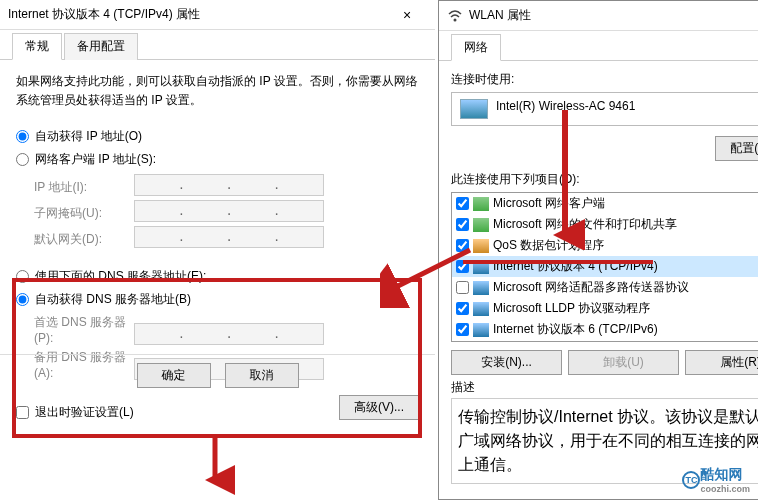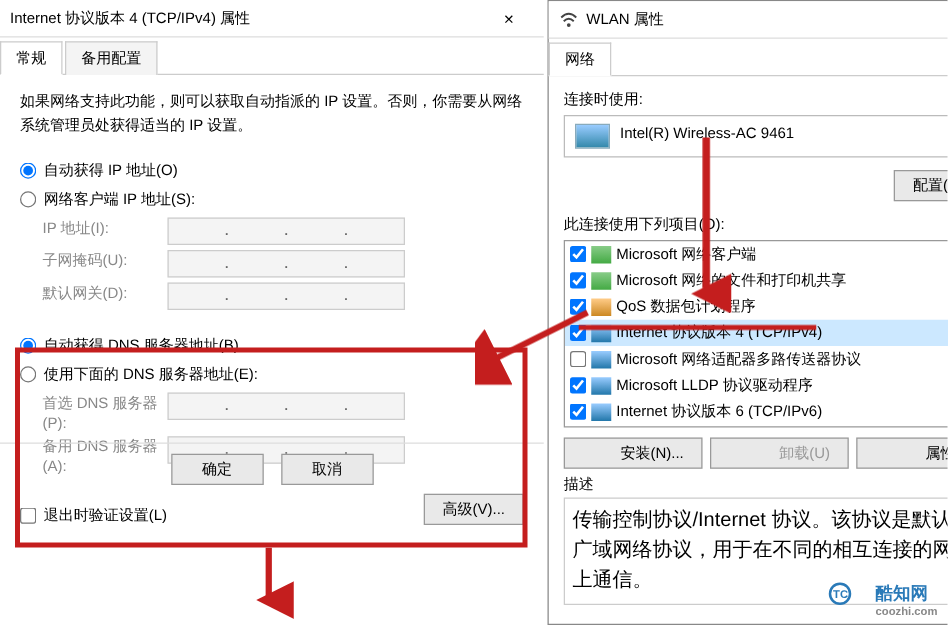--- a/index.html
+++ b/index.html
@@ -4,28 +4,28 @@
 <style>
 *{box-sizing:border-box;margin:0;padding:0}
 body{font-family:"Microsoft YaHei","Segoe UI",sans-serif;font-size:12px;background:#fff;width:758px;height:500px;position:relative;overflow:hidden;color:#000}
 .win{position:absolute;background:#fff;border:1px solid #888}
 .win-left{left:0;top:0;width:435px;height:396px;border:none}
 .win-right{left:438px;top:0;width:371px;height:500px}
 .titlebar{height:30px;display:flex;align-items:center;padding:0 8px;border-bottom:1px solid #ddd;background:#fff}
 .titlebar .title{flex:1;font-size:12px}
 .titlebar .close{width:40px;text-align:center;font-size:14px;cursor:pointer}
 .titlebar .icon{width:16px;height:16px;margin-right:6px;display:inline-flex;align-items:center;justify-content:center}
-.tabs{display:flex;border-bottom:1px solid #ccc;padding-left:0;margin-top:2px}
+.tabs{display:flex;border-bottom:1px solid #ccc;padding-left:12px;margin-top:2px}
 .tab{padding:4px 12px;border:1px solid #ccc;border-bottom:none;background:#f4f4f4;margin-right:2px;font-size:12px;cursor:pointer;position:relative;top:1px}
 .tab.active{background:#fff;border-bottom:1px solid #fff}
 .body{padding:12px 16px}
 .desc{line-height:1.6;margin-bottom:18px}
 .radio-row{display:flex;align-items:center;margin:6px 0;font-size:12px}
 .radio-row input{margin-right:6px}
-.field{display:flex;align-items:flex-start;margin:4px 0 4px 18px}
+.field{display:flex;align-items:flex-end;margin:4px 0 4px 18px}
 .field label{width:100px;color:#888}
 .ipbox{width:190px;height:22px;border:1px solid #ccc;background:#fff;display:flex;align-items:center;justify-content:space-around;color:#aaa;font-size:10px}
 .ipbox.disabled{background:#f4f4f4}
 .ipbox span{flex:1;text-align:center}
 .dot{color:#666}
 .btn{padding:3px 14px;border:1px solid #999;background:#e9e9e9;font-size:12px;cursor:pointer}
 .btn.disabled{color:#999;cursor:default}
 .btn-row{display:flex;justify-content:flex-end;gap:8px;padding:8px 32px}
 .checkbox-row{display:flex;align-items:center;margin-top:10px}
 .checkbox-row input{margin-right:6px}
@@ -37,27 +37,27 @@
 .list{border:1px solid #999;background:#fff;height:150px;overflow:hidden;position:relative}
 .list-inner{overflow-y:auto;height:100%}
 .li{display:flex;align-items:center;padding:2px 4px;font-size:12px}
 .li.sel{background:#cce8ff}
 .li input{margin-right:4px}
 .li .licon{width:16px;height:14px;margin-right:4px;display:inline-block}
 .licon.net{background:linear-gradient(#8c8,#4a4)}
 .licon.proto{background:linear-gradient(#9cf,#27a)}
 .licon.svc{background:linear-gradient(#fc8,#c82)}
 .btns3{display:flex;justify-content:space-between;margin-top:8px;gap:6px}
-.btns3 .btn{flex:1;text-align:right}
+.btns3 .btn{flex:1;text-align:center}
 .desc2{margin:4px 0 2px;font-size:12px}
 .d2{border:1px solid #ccc;padding:6px;line-height:1.5;font-size:16px}
 
 .redbox{position:absolute;border:4px solid #c41e1e;pointer-events:none}
 .arrow{position:absolute;pointer-events:none}
-.watermark{position:absolute;right:8px;bottom:6px;font-size:14px;color:#2a7ab8;font-weight:bold;display:flex;align-items:flex-start;gap:19px}
+.watermark{position:absolute;right:8px;bottom:6px;font-size:14px;color:#2a7ab8;font-weight:bold;display:flex;align-items:center;gap:0}
 .watermark .circ{width:18px;height:18px;border:2px solid #2a7ab8;border-radius:50%;display:flex;align-items:center;justify-content:center;font-size:9px;color:#2a7ab8}
 .scrollbar-v{position:absolute;right:0;top:0;bottom:0;width:16px;background:#f0f0f0;border-left:1px solid #ddd}
 .scrollbar-v .thumb{position:absolute;left:2px;right:2px;background:#c0c0c0;border:1px solid #aaa}
 </style>
 </head>
 <body>
 
 <div class="win win-left">
   <div class="titlebar">
     <span class="title">Internet 协议版本 4 (TCP/IPv4) 属性</span>
@@ -114,26 +114,26 @@
             <b class="dot">.</b>
             <span></span>
           </div>
         </div>
     </div>
 
     <div style="height:10px"></div>
 
     <div>
       <div class="radio-row">
+          <input type="radio" style="">
+          <span>使用下面的 DNS 服务器地址(E):</span>
+        </div>
+      <div class="radio-row">
           <input type="radio" checked="" style="">
           <span>自动获得 DNS 服务器地址(B)</span>
-        </div>
-      <div class="radio-row">
-          <input type="radio" style="">
-          <span>使用下面的 DNS 服务器地址(E):</span>
         </div>
       <div class="field">
           <label>首选 DNS 服务器(P):</label>
           <div class="ipbox disabled">
             <span></span>
             <b class="dot">.</b>
             <span></span>
             <b class="dot">.</b>
             <span></span>
             <b class="dot">.</b>

